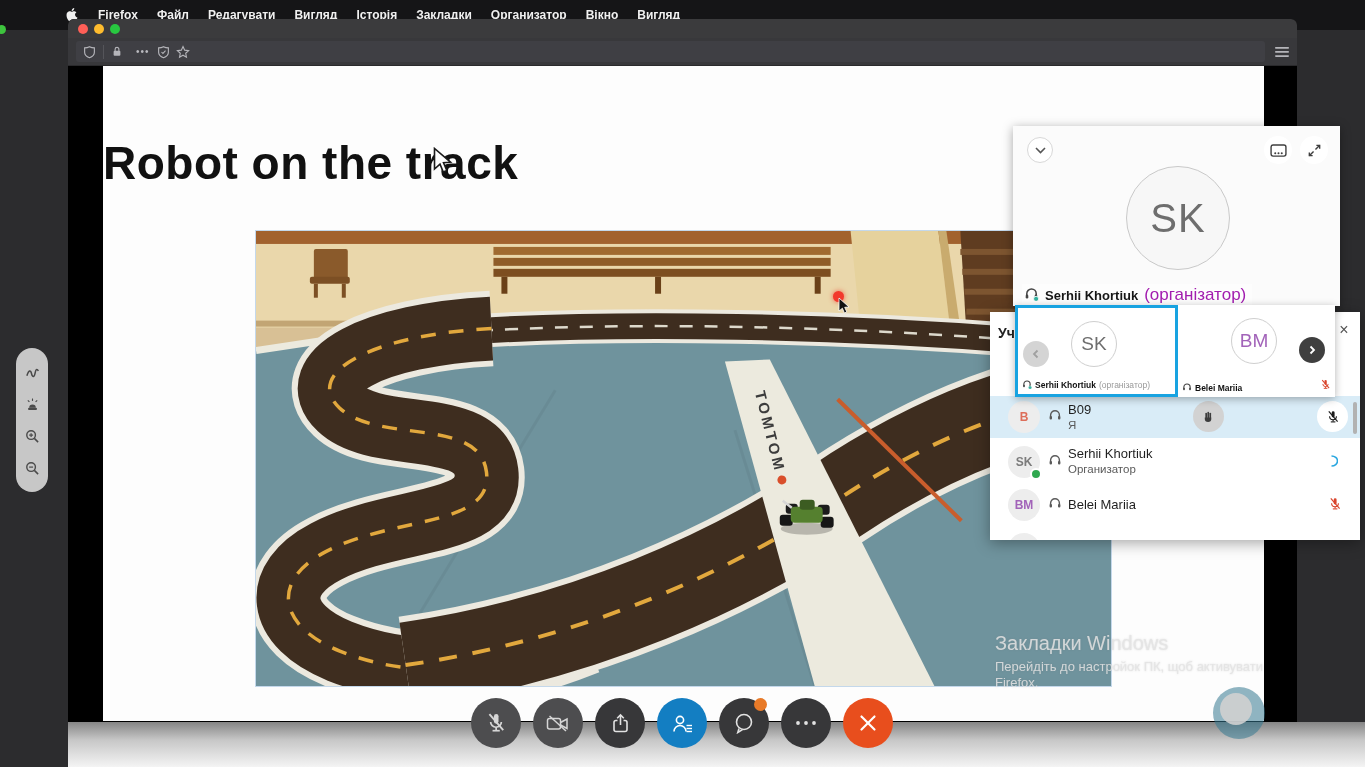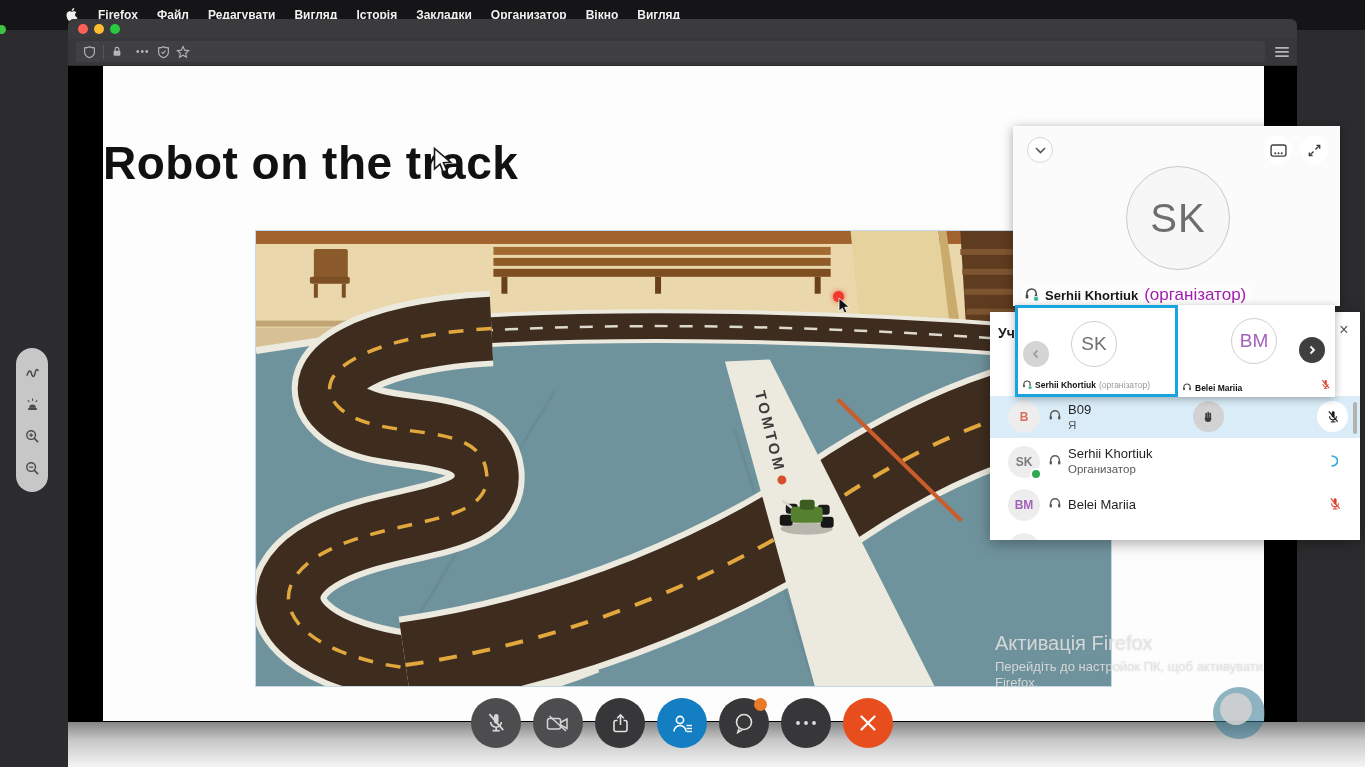--- a/index.html
+++ b/index.html
@@ -585,21 +585,21 @@
               </g>
             </svg>
         </span>
       </div>
     </div>
     <div class="partial-avatar"></div>
     <div class="p-scrollbar"></div>
   </div>
 
   <div class="watermark">
-    <div class="wm1">Активація Firefox</div>
+    <div class="wm1">Закладки Windows</div>
     <div class="wm2"><span>Перейдіть до настройок ПК, щоб активувати</span></div>
     <div class="wm2" style="margin-top:1px"><span>Firefox.</span></div>
   </div>
 
   <div class="bubble"></div>
 
   <div class="laser-dot"></div>
   <div class="laser-cursor">
     <svg width="13" height="18" viewBox="0 0 13 18">
         <path d="M1,1 L1,14 L4.4,11.2 L6.4,16 L8.8,15 L6.7,10.3 L11,10 Z" fill="#111" stroke="#fff" stroke-width="0.8"></path>

